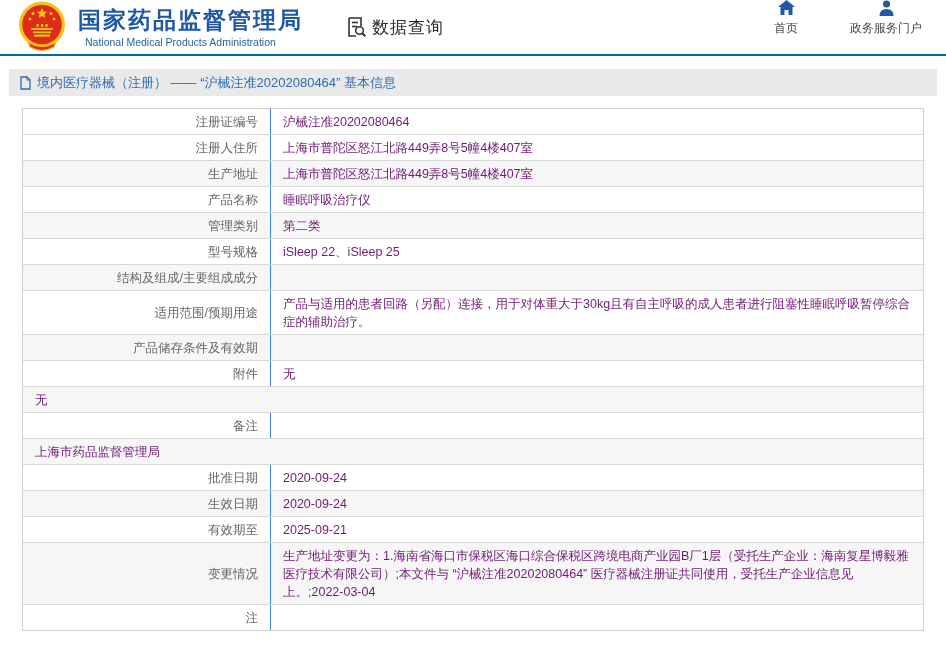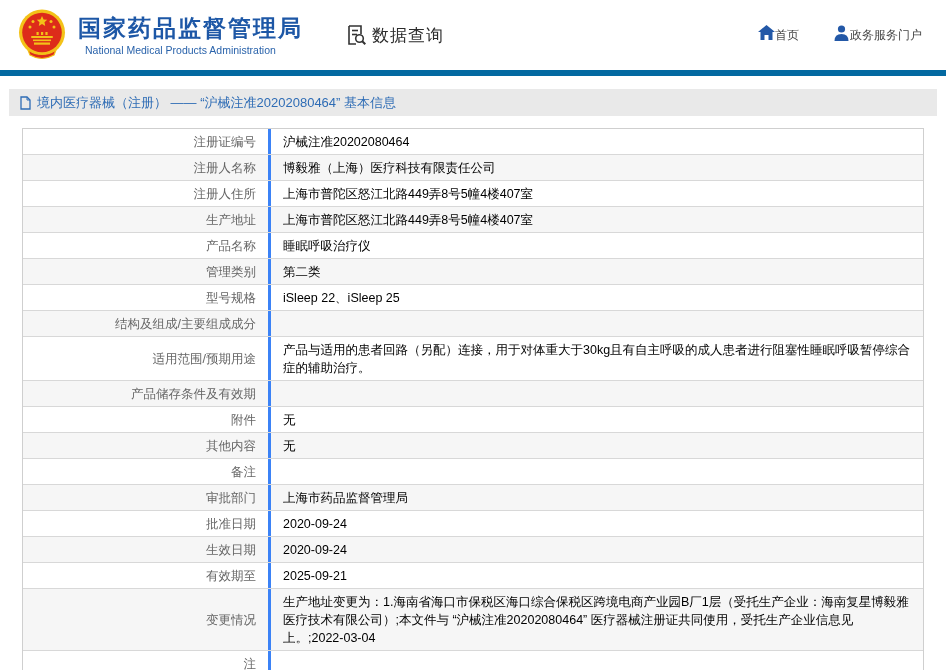--- a/index.html
+++ b/index.html
@@ -1,50 +1,50 @@
 <!DOCTYPE html>
 <html><head>
 <meta charset="utf-8">
 <style>
   * { margin:0; padding:0; box-sizing:border-box; }
   html,body { width:946px; height:670px; background:#fff; overflow:hidden;
     font-family:"Liberation Sans","DejaVu Sans",sans-serif; }
 
   
-  .site-header { height:76px; display:flex; padding:0 24px 0 18px;
-    border-bottom:6px solid #0369a1; position:relative; background:#fff; }
+  .site-header { height:56px; display:flex; padding:0 24px 0 18px;
+    border-bottom:2px solid #0369a1; position:relative; background:#fff; }
   .logo-area { display:flex; align-items:center; }
   .emblem { width:48px; height:52px; margin-right:12px; flex:none; }
   .title-block { display:flex; flex-direction:column; }
   .cn-title { font-size:23px; font-weight:bold; color:#1d57a6; letter-spacing:2px; line-height:27px; }
   .en-title { font-size:10.5px; color:#2a63ab; margin-top:2px;padding-left:7px; }
   .section-area { display:flex; align-items:center; margin-left:42px; cursor:pointer; }
   .section-area .icon { width:22px; height:22px; margin-right:5px; }
   .section-label { font-size:17px; color:#2b2b2b; font-weight:normal; letter-spacing:1px; }
   .header-nav { margin-left:auto; display:flex; gap:34px; }
-  .nav-item { display:flex; align-items:center; cursor:pointer; }
+  .nav-item { display:flex; flex-direction:column; align-items:center; cursor:pointer;margin-left:18px; }
   .nav-item .icon { width:17px; height:16px; margin-bottom:4px; }
   .nav-label { font-size:12px; color:#444; white-space:nowrap; }
 
   
   .breadcrumb-bar { margin:13px 9px 0 9px; background:#e9e9e9; height:27px;
     display:flex; align-items:center; padding:0 10px; }
   .breadcrumb-bar .icon { width:13px; height:14px; margin-right:5px; flex:none; }
   .breadcrumb-text { font-size:13px; color:#2e6cb5; }
 
   
   .info-table { margin:12px 22px 0 22px; border:1px solid #cfcfcf; }
   .row { display:flex; min-height:25px; background:#fff; }
   .row.alt { background:#f6f6f6; }
   .row + .row { border-top:1px solid #d8d8d8; }
   .cell { font-size:12.5px; line-height:18px; padding:3.5px 12px; }
   .cell.label { width:248px; flex:none; text-align:right; color:#666;
-    border-right:3px solid #3b82f6; display:flex; align-items:center;
+    border-right:1px solid #3b82f6; display:flex; align-items:center;
     justify-content:flex-end; }
-  .cell.value { flex:1; color:#000000; display:flex; align-items:center; }
+  .cell.value { flex:1; color:#701a75; display:flex; align-items:center; }
   .cell.value .inner { width:100%; }
 </style>
 </head>
 <body>
 
 <header class="site-header">
   <div class="logo-area">
     <span class="emblem">
       <svg viewBox="0 0 48 52" width="48" height="52">
         <circle cx="24" cy="23.5" r="23" fill="#f3c218"></circle>
@@ -115,26 +115,20 @@
   <span class="breadcrumb-text">境内医疗器械（注册） —— “沪械注准20202080464” 基本信息</span>
 </div>
 
 <div class="info-table">
     <div class="row">
       <div class="cell label">注册证编号</div>
       <div class="cell value">
         <span class="inner">沪械注准20202080464</span>
       </div>
     </div>
-    <div class="row alt">
-      <div class="cell label">注册人名称</div>
-      <div class="cell value">
-        <span class="inner">博毅雅（上海）医疗科技有限责任公司</span>
-      </div>
-    </div>
     <div class="row">
       <div class="cell label">注册人住所</div>
       <div class="cell value">
         <span class="inner">上海市普陀区怒江北路449弄8号5幢4楼407室</span>
       </div>
     </div>
     <div class="row alt">
       <div class="cell label">生产地址</div>
       <div class="cell value">
         <span class="inner">上海市普陀区怒江北路449弄8号5幢4楼407室</span>
@@ -173,33 +167,31 @@
         <span class="inner"></span>
       </div>
     </div>
     <div class="row">
       <div class="cell label">附件</div>
       <div class="cell value">
         <span class="inner">无</span>
       </div>
     </div>
     <div class="row alt">
-      <div class="cell label">其他内容</div>
       <div class="cell value">
         <span class="inner">无</span>
       </div>
     </div>
     <div class="row">
       <div class="cell label">备注</div>
       <div class="cell value">
         <span class="inner"></span>
       </div>
     </div>
     <div class="row alt">
-      <div class="cell label">审批部门</div>
       <div class="cell value">
         <span class="inner">上海市药品监督管理局</span>
       </div>
     </div>
     <div class="row">
       <div class="cell label">批准日期</div>
       <div class="cell value">
         <span class="inner">2020-09-24</span>
       </div>
     </div>

